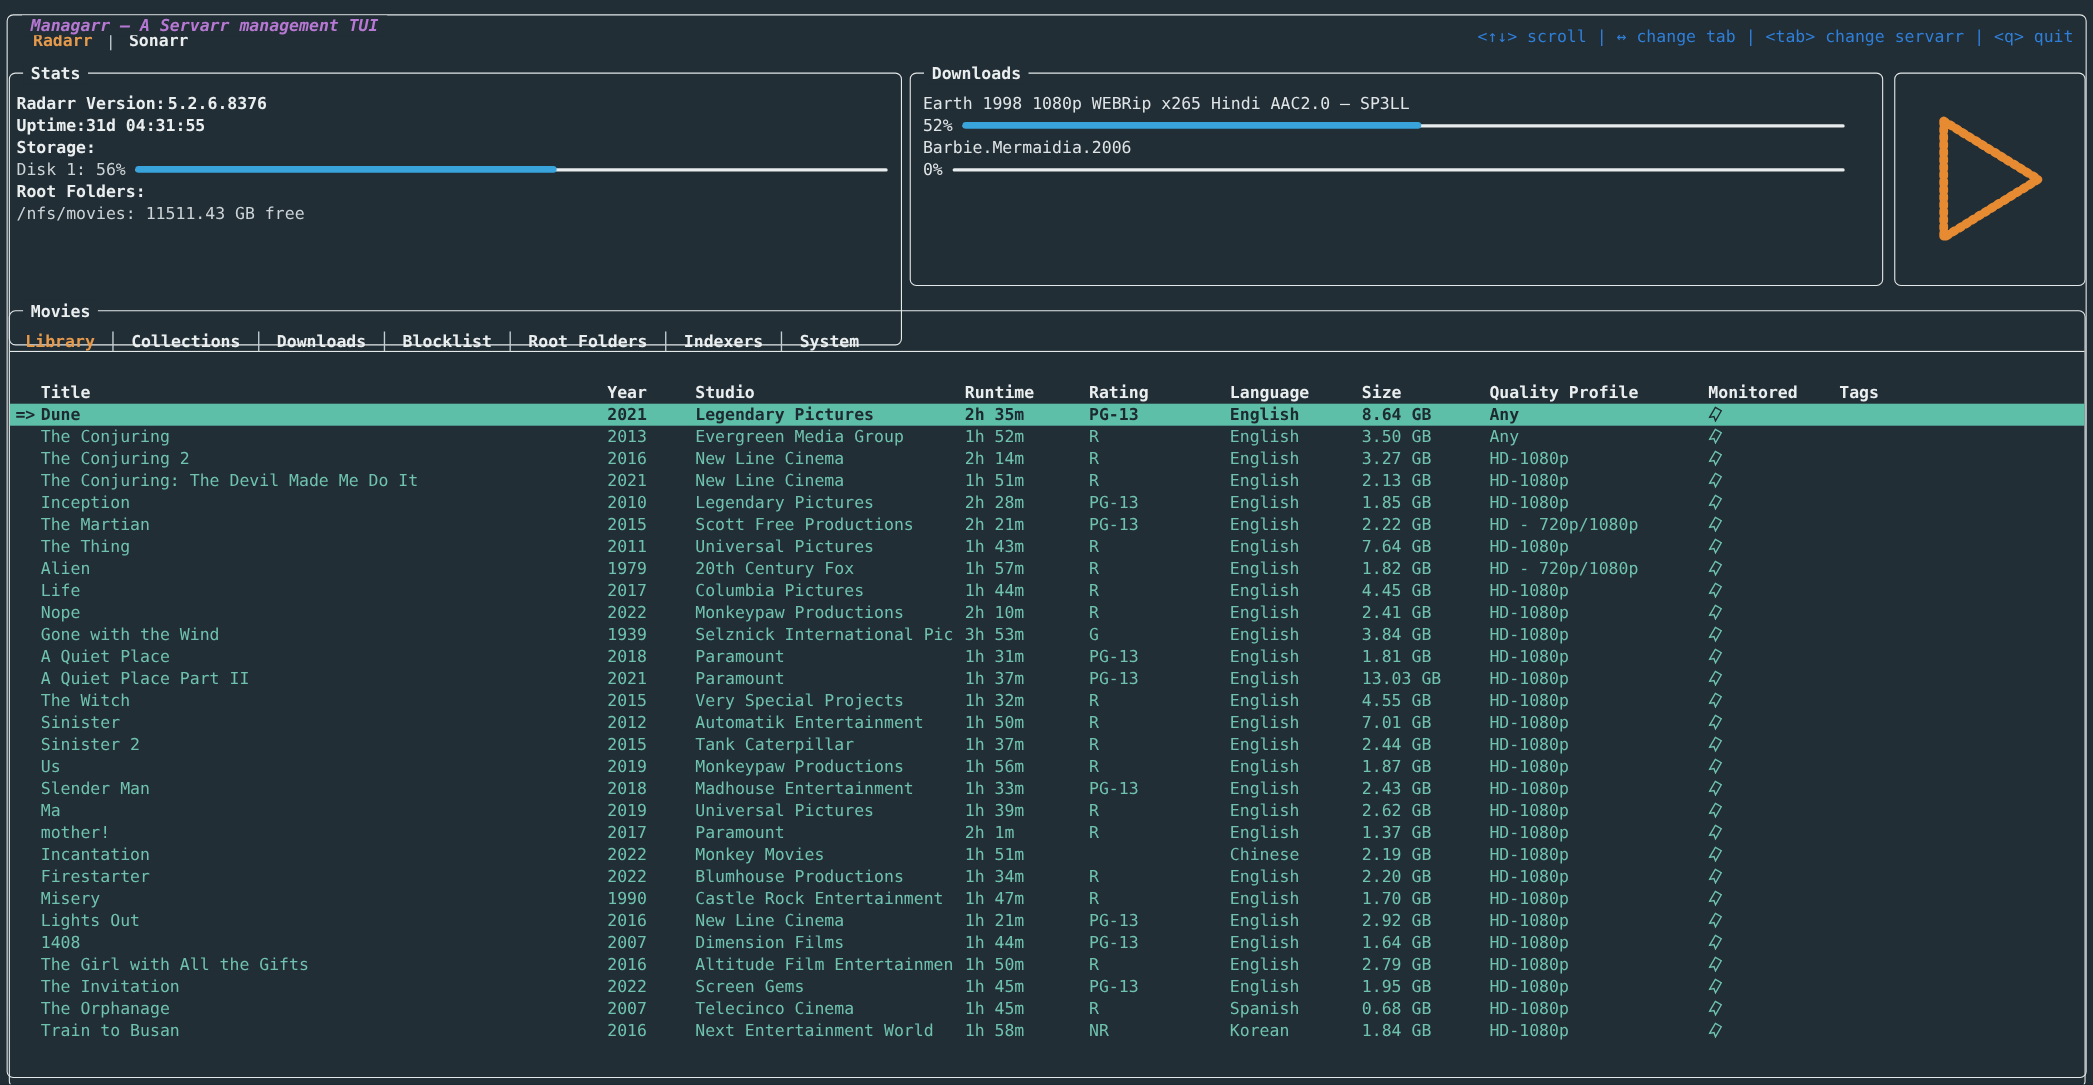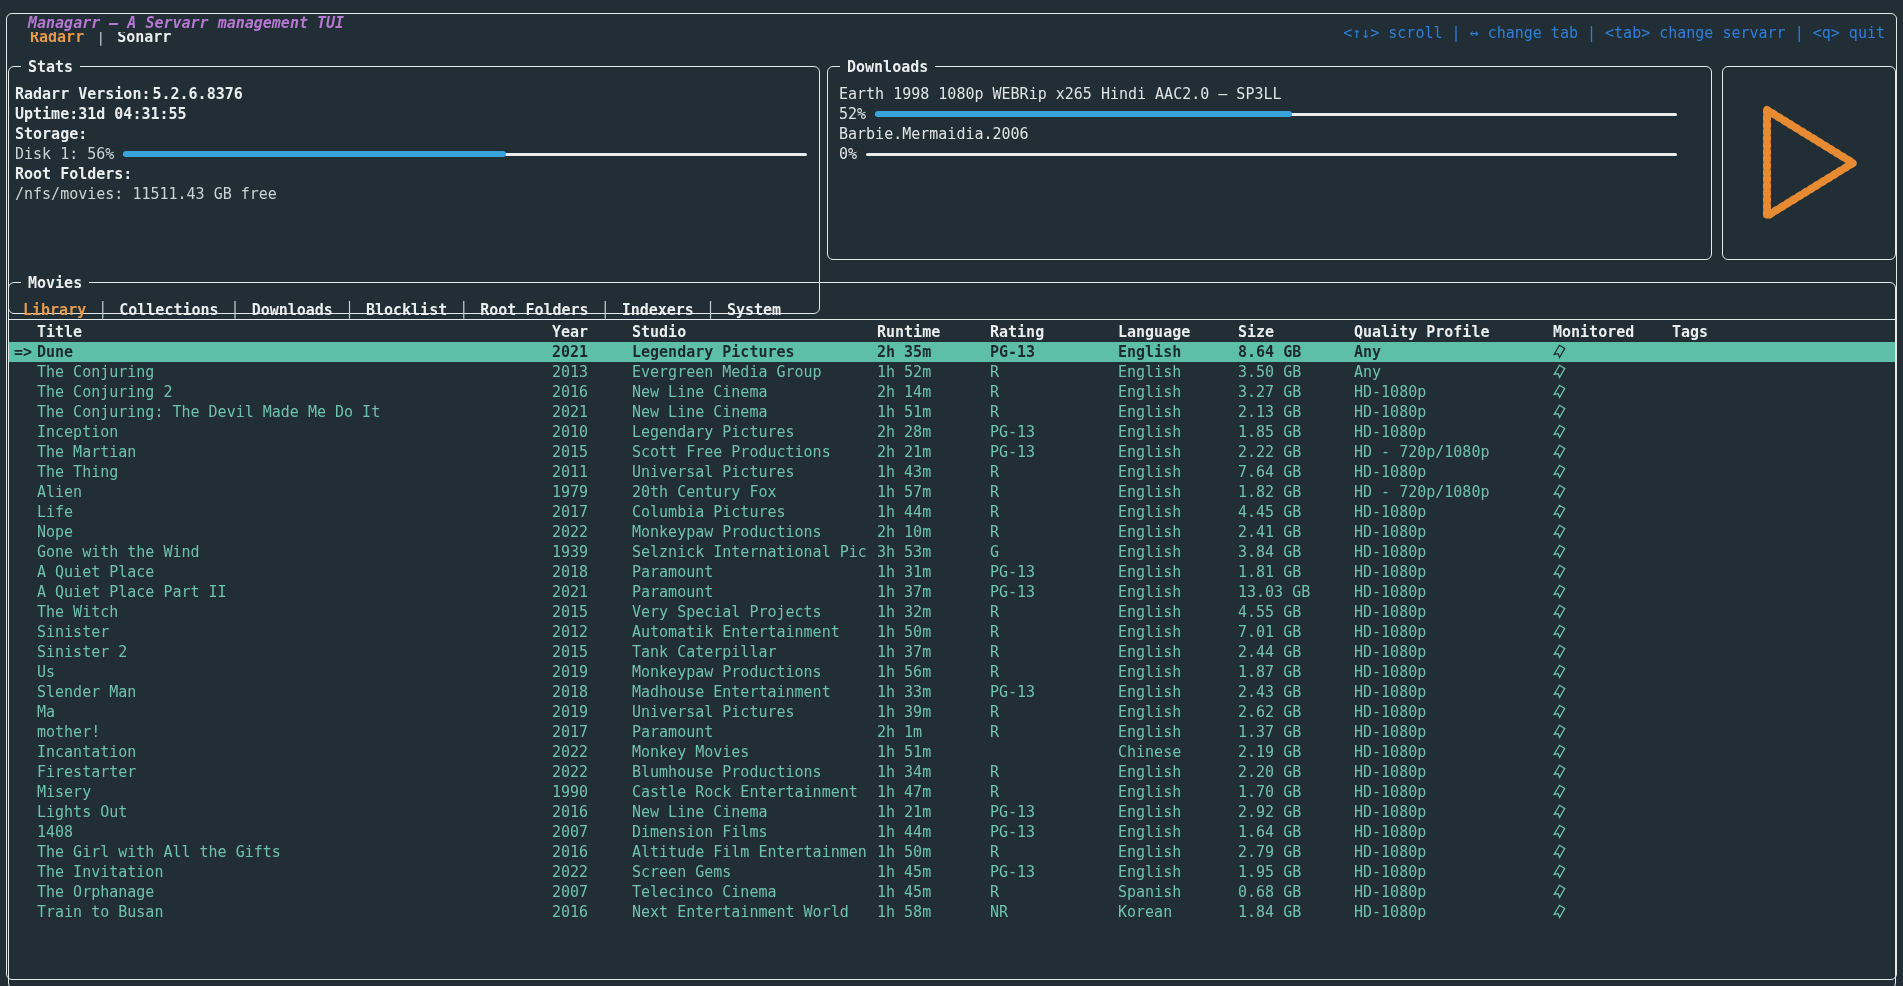--- a/index.html
+++ b/index.html
@@ -33,21 +33,21 @@
   .w{color:#dfe4e6}
   .gap2{margin-left:2px}
   .bar{flex:1;height:6px;position:relative;margin-left:9px;margin-right:2px}
   .bar .track{position:absolute;left:0;right:0;top:1.5px;height:3px;background:var(--bar_track);border-radius:2px}
   .bar .fill{position:absolute;left:0;top:0;height:6px;background:var(--bar_blue);border-radius:3px;z-index:1}
   .logo-wrap{position:absolute;left:0;top:0;width:100%;height:100%;display:flex;align-items:center;justify-content:center}
   .movies-panel{left:8px;top:282px;width:1888px;height:707px}
   .movie-tabs{padding:14px 12px 0 14px;height:37px;border-bottom:1px solid var(--border);display:flex;align-items:flex-end;white-space:pre}
   .t-header,.t-row{display:grid;grid-template-columns:28px 515px 80px 245px 113px 128px 120px 116px 199px 119px auto;
     height:20px;line-height:20px;white-space:pre;align-items:center}
-  .t-header{margin-top:2px;font-weight:bold;color:var(--text_bright)}
+  .t-header{margin-top:27px;font-weight:bold;color:var(--text_bright)}
   .t-header .cell{overflow:hidden}
   .t-row{color:var(--table_teal)}
   .t-row .cell{overflow:hidden}
   .t-row.selected{background:var(--selection_bg);color:var(--selection_text);font-weight:bold}
   .cell.c-prefix{padding-left:5px}
   .bm{display:inline-block;vertical-align:middle;margin-top:-3px}
   .bottom-help{position:absolute;left:13px;bottom:6px;color:var(--key_blue);white-space:pre}
 </style>
 </head>
 <body>

